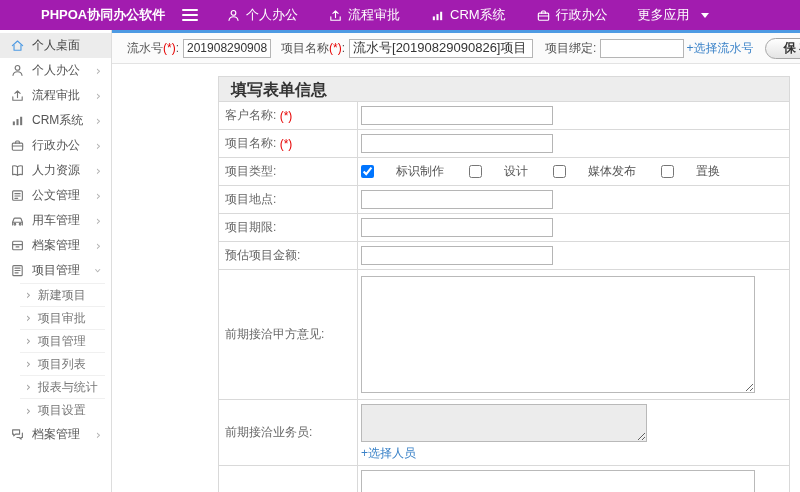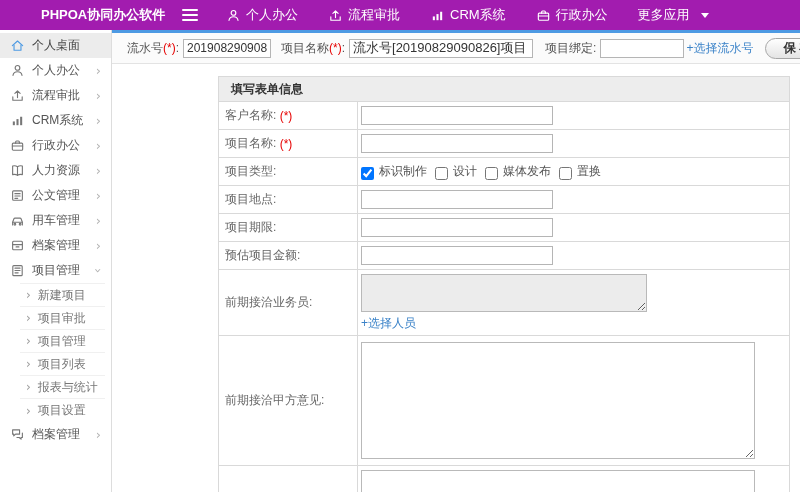--- a/index.html
+++ b/index.html
@@ -41,28 +41,28 @@
   .tb-input { height:19px; border:1px solid #b5b5b5; background:#fff; font-size:12px; color:#333; padding:0 3px; font-family:inherit; }
   #serial-input { width:88px; margin:0 10px 0 4px; }
   #project-name-input { width:202px; margin:0 12px 0 4px; font-size:13px; }
   #binding-input { width:84px; margin:0 2px 0 4px; }
   a.link { color:#3a82c8; text-decoration:none; white-space:nowrap; }
   .save-btn { margin-left:12px; height:21px; padding:0 17px; border:1px solid #a6a6a6; border-radius:11px; background:linear-gradient(#fefefe,#e4e4e4); font-size:12.5px; font-weight:bold; color:#333; cursor:pointer; white-space:nowrap; font-family:inherit; }
 
   
   .form-area { flex:1; overflow:hidden; }
   .form-table { margin:12px 0 0 106px; width:572px; border:1px solid #d9d9d9; color:#666; }
-  .form-header { height:25px; line-height:25px; background:#ededed; border-bottom:1px solid #d9d9d9; font-weight:bold; color:#333; padding-left:12px; font-size:12px; }
+  .form-header { height:25px; line-height:25px; background:#ededed; border-bottom:1px solid #d9d9d9; font-weight:bold; color:#333; padding-left:12px; font-size:16px; }
   .frow { display:flex; border-bottom:1px solid #d9d9d9; min-height:28px; }
   .frow:last-child { border-bottom:none; }
   .fl { width:139px; flex:none; border-right:1px solid #d9d9d9; display:flex; align-items:center; padding-left:6px; white-space:nowrap; }
   .ff { flex:1; display:flex; align-items:center; padding-left:3px; }
   .ff.col { flex-direction:column; align-items:flex-start; justify-content:center; padding:4px 0 3px 3px; }
   .ipt { width:192px; height:19px; border:1px solid #b5b5b5; background:#fff; font-family:inherit; font-size:12px; padding:0 3px; }
-  .cbx-group { display:flex; align-items:flex-end; gap:3px; color:#555; }
+  .cbx-group { display:flex; align-items:center; gap:20px; color:#555; }
   .cbx-group input { width:13px; height:13px; margin-right:2px; }
   .cbx-group .cbx-lbl { margin-right:5px; }
   .ta { width:394px; height:117px; border:1px solid #b9b9b9; background:#fff; margin:6px 0; resize:both; font-family:inherit; }
   .ta-ro { width:286px; height:38px; border:1px solid #b9b9b9; background:#ececec; resize:both; font-family:inherit; }
   .ta-last { width:394px; height:54px; border:1px solid #b9b9b9; background:#fff; margin-top:4px; resize:both; font-family:inherit; }
   .sel-person { margin-top:3px; }
 
   .icon svg { width:100%; height:100%; display:block; fill:none; stroke:currentColor; stroke-width:1.2; stroke-linecap:round; stroke-linejoin:round; }
 </style>
 </head>
@@ -333,37 +333,37 @@
             <div class="frow">
               <div class="fl">
                 <span>预估项目金额:</span>
               </div>
               <div class="ff">
                 <input class="ipt" value="" style="">
               </div>
             </div>
             <div class="frow">
               <div class="fl">
+                <span>前期接洽甲方意见:</span>
+              </div>
+              <div class="ff">
+                <textarea class="ta" style=""></textarea>
+              </div>
+            </div>
+            <div class="frow">
+              <div class="fl">
                 <span>前期接洽业务员:</span>
               </div>
               <div class="ff col">
                 <textarea class="ta-ro" readonly="" style=""></textarea>
                 <a class="link sel-person" href="#">+选择人员</a>
               </div>
             </div>
             <div class="frow">
               <div class="fl">
-                <span>前期接洽甲方意见:</span>
-              </div>
-              <div class="ff">
-                <textarea class="ta" style=""></textarea>
-              </div>
-            </div>
-            <div class="frow">
-              <div class="fl">
                 <span></span>
               </div>
               <div class="ff">
                 <textarea class="ta-last" style=""></textarea>
               </div>
             </div>
           </div>
       </div>
     </div>
 

